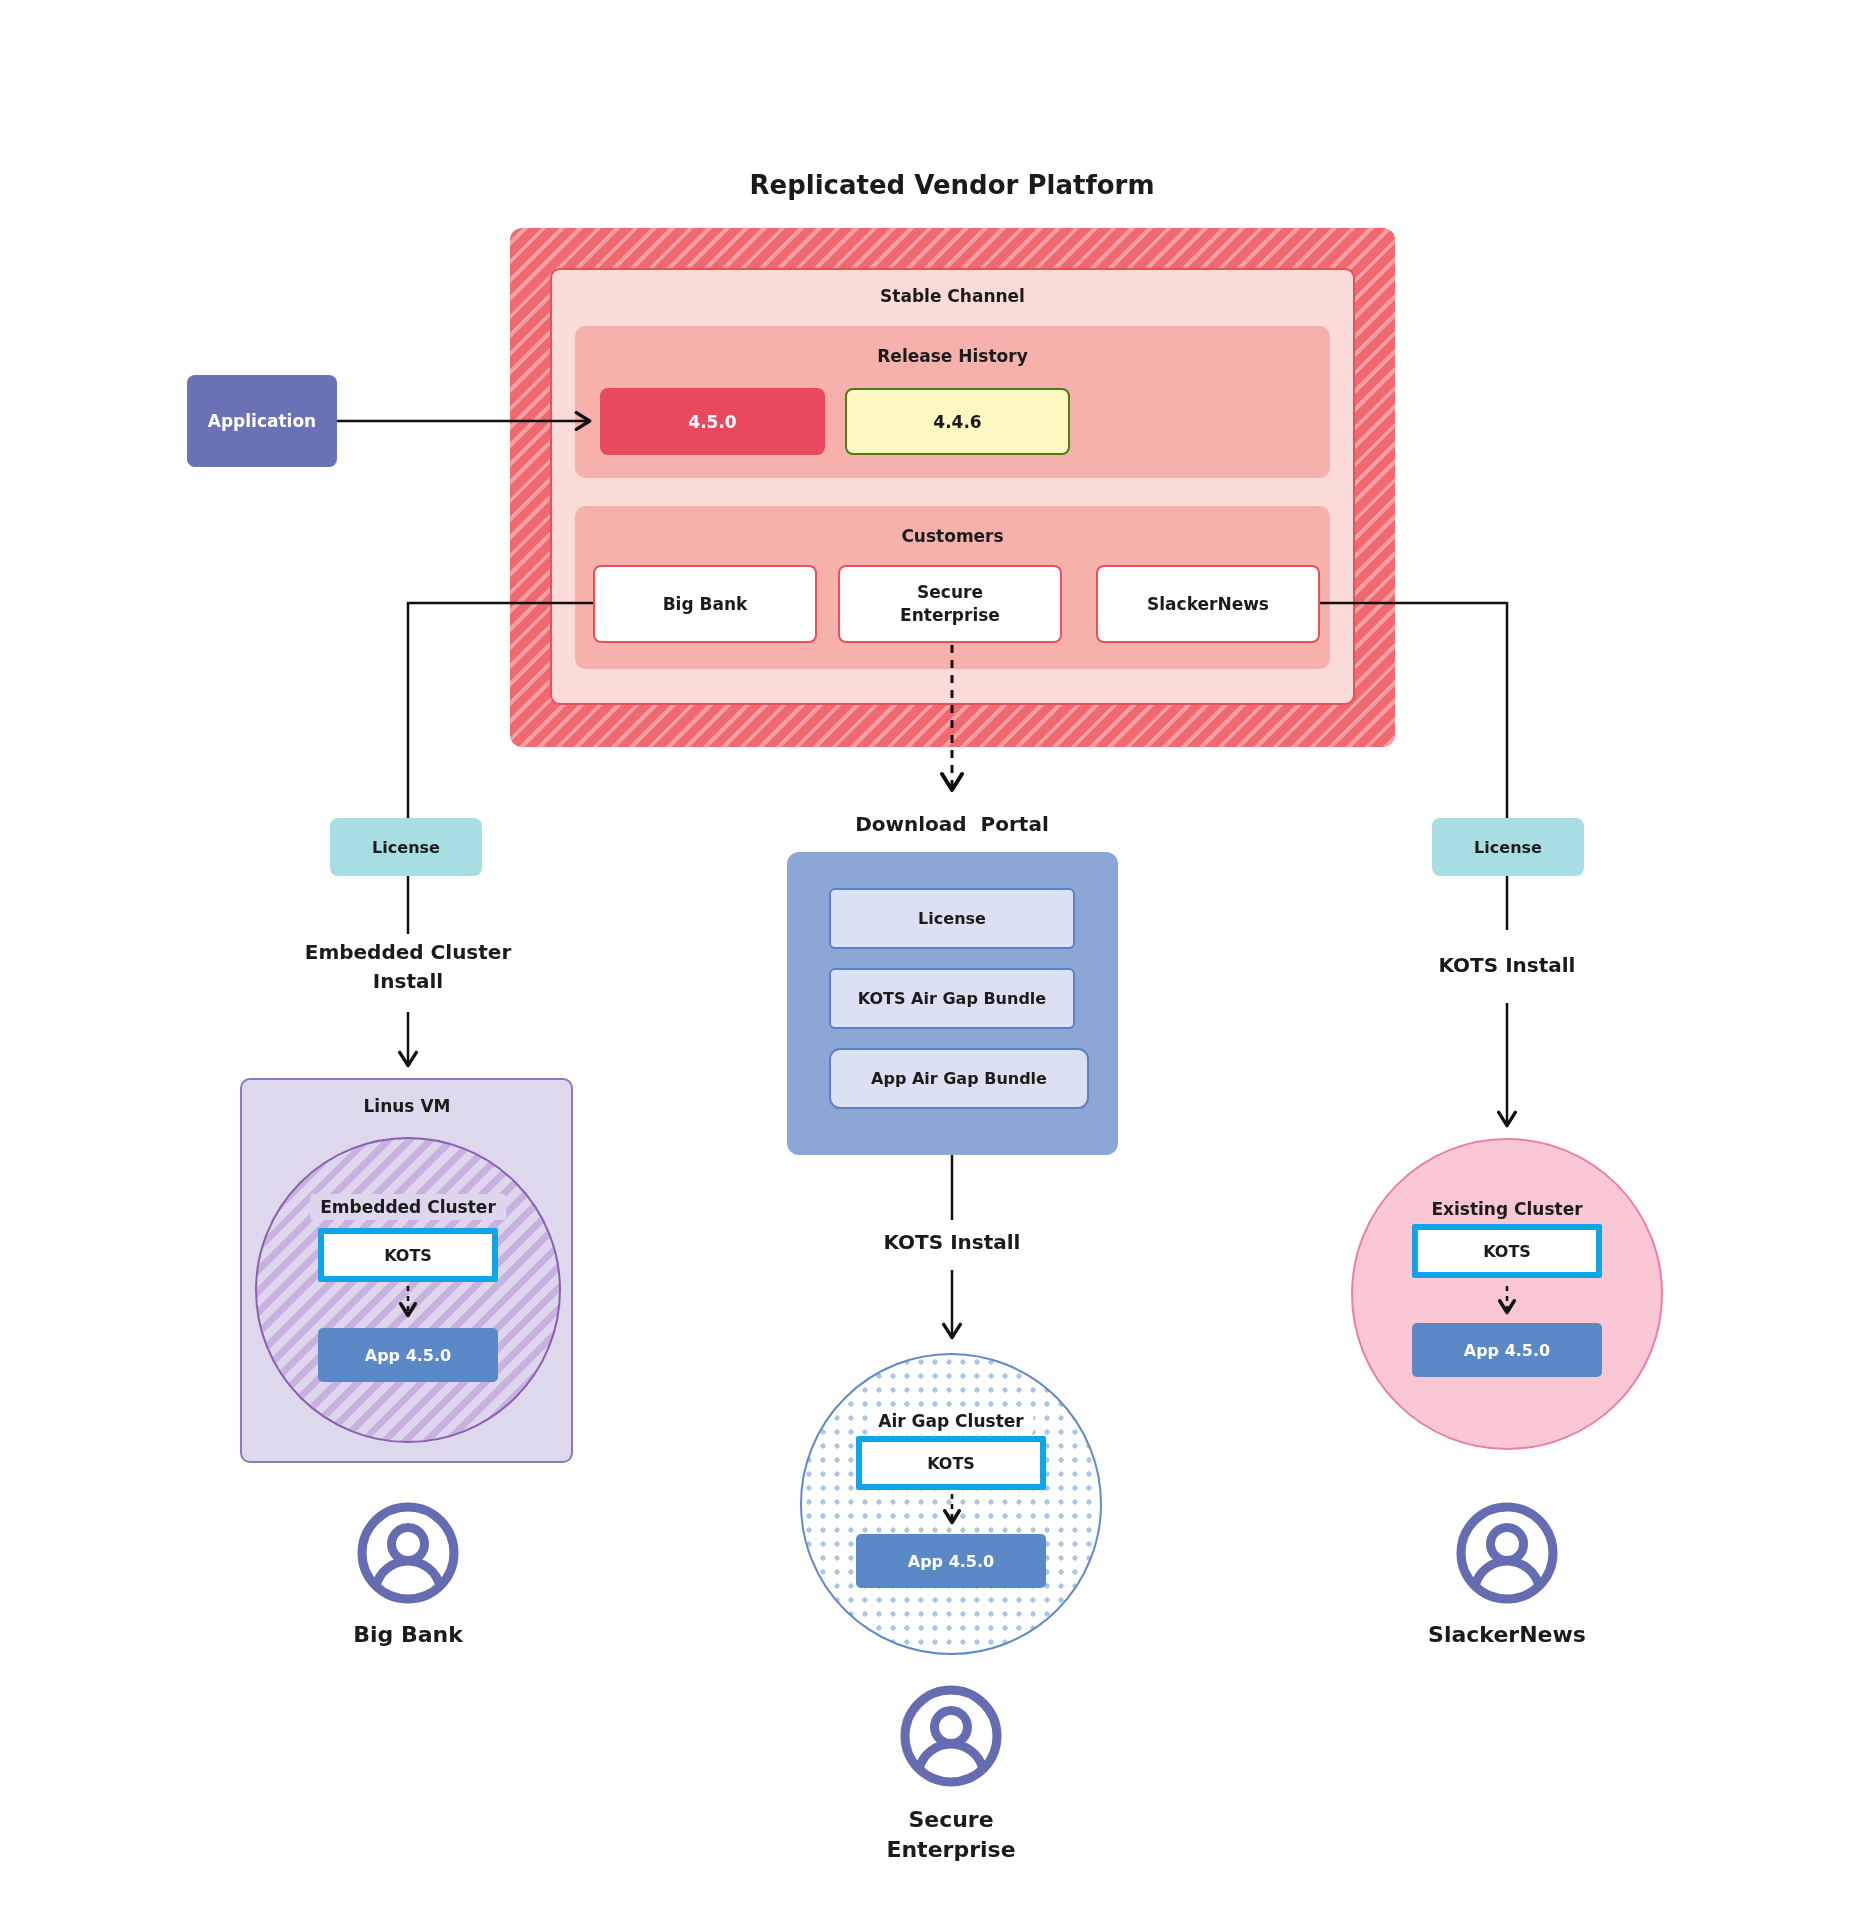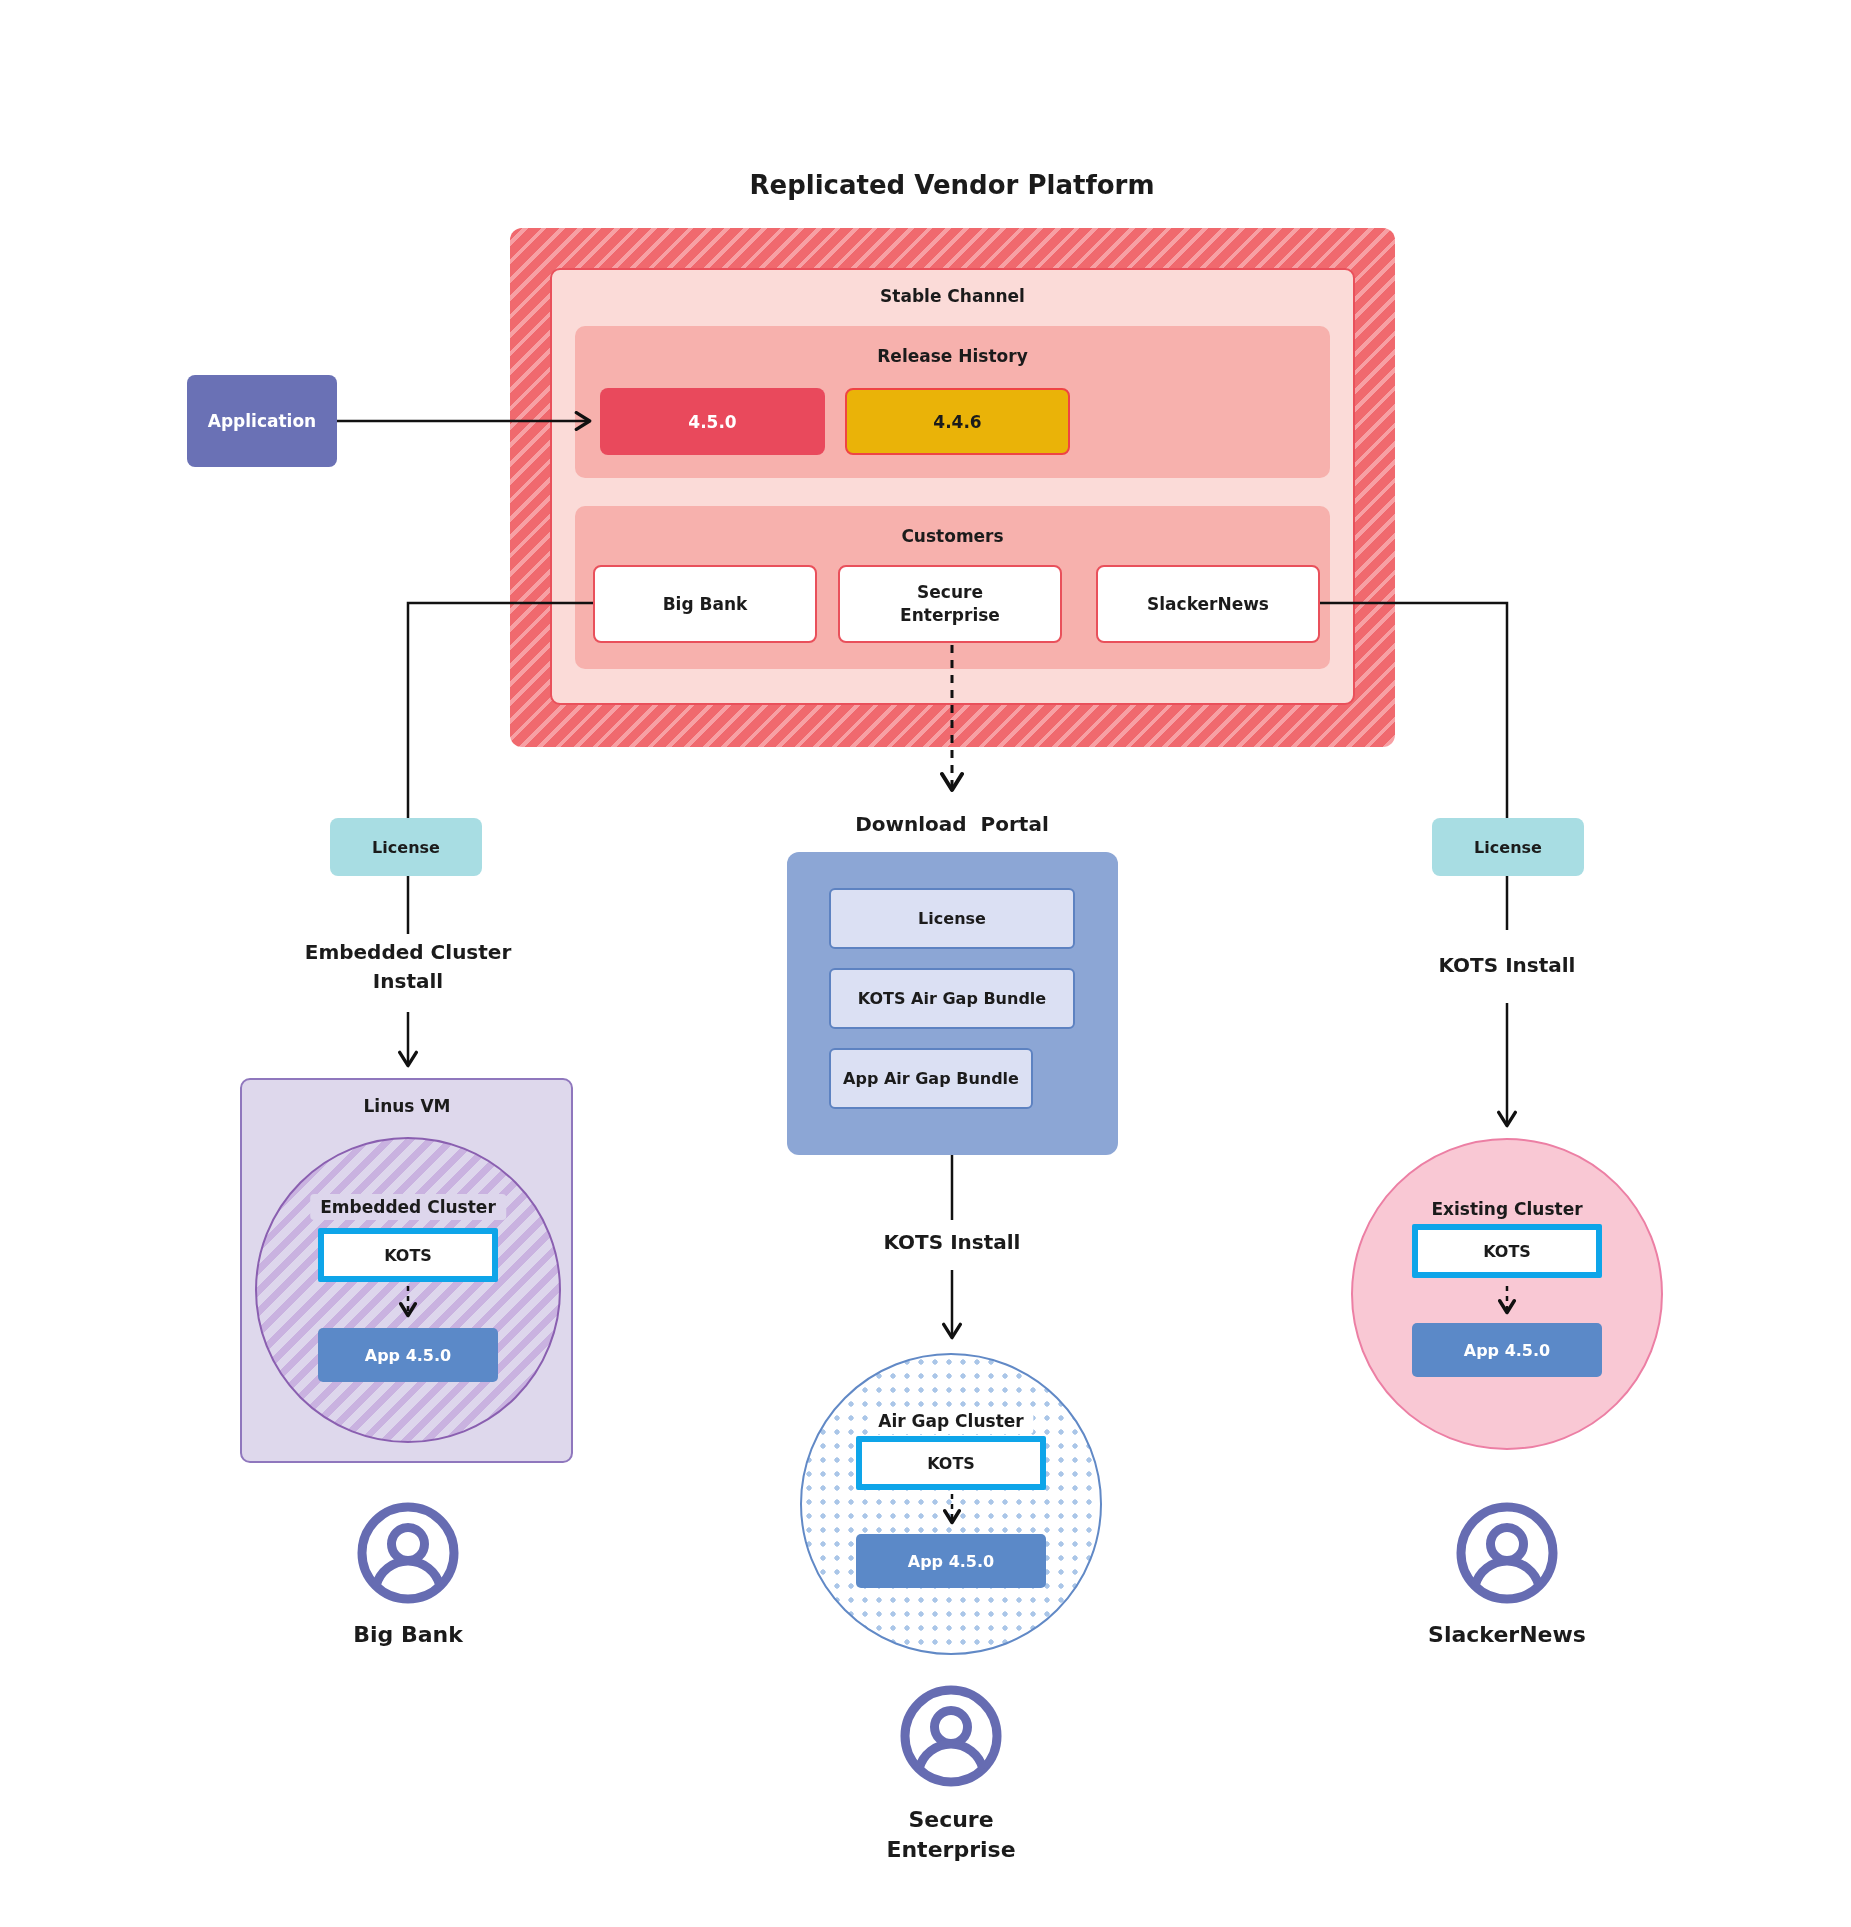--- a/index.html
+++ b/index.html
@@ -15,21 +15,21 @@
 
   
   .hatch-red{
     background:repeating-linear-gradient(135deg,#f0696e 0 9px,#f7a0a4 9px 13px);
     border-radius:12px;
   }
   .stable{background:#fbdbd8;border:2px solid #e9505b;border-radius:10px;}
   .section{background:#f7b1ad;border-radius:10px;}
   .sec-title{font-size:17px;font-weight:600;text-align:center;}
   .rel-current{background:#e9495c;border-radius:8px;color:#ffffff;font-size:17px;font-weight:600;}
-  .rel-prev{background:#eab308;border:2px solid #ef4444;border-radius:8px;font-size:17px;font-weight:600;}
+  .rel-prev{background:#fef9c3;border:2px solid #4d7c0f;border-radius:8px;font-size:17px;font-weight:600;}
   .cust-box{background:#ffffff;border:2px solid #e9505b;border-radius:8px;font-size:17px;font-weight:600;line-height:1.35;padding:0 46px;}
 
   .app-box{background:#6a71b5;border-radius:8px;color:#ffffff;font-size:17px;font-weight:700;}
   .license{background:#a8dde3;border-radius:8px;font-size:16px;font-weight:600;}
   .flow-text{font-size:20px;font-weight:600;text-align:center;line-height:1.45;}
 
   
   .portal{background:#8ca6d5;border-radius:12px;}
   .portal-item{background:#dbe0f3;border:2px solid #5d82c1;border-radius:6px;font-size:16px;font-weight:600;}
 
@@ -95,21 +95,21 @@
     <circle cx="52" cy="52" r="46" fill="none" stroke="#666cb2" stroke-width="9"></circle>
     <circle cx="52" cy="43" r="16.5" fill="none" stroke="#666cb2" stroke-width="9"></circle>
     <path d="M20,85 a33,33 0 0 1 64,0" fill="none" stroke="#666cb2" stroke-width="9"></path>
   </svg>
   <div class="abs user-label cx" style="left:408px;top:1620px;width:220px;">Big Bank</div>
 
   <div class="abs flow-text pre cx" style="left:952px;top:810px;">Download  Portal</div>
   <div class="abs portal" style="left:787px;top:852px;width:331px;height:303px;"></div>
   <div class="abs ctr portal-item" style="left:829px;top:888px;width:246px;height:61px;">License</div>
   <div class="abs ctr portal-item" style="left:829px;top:968px;width:246px;height:61px;">KOTS Air Gap Bundle</div>
-  <div class="abs ctr portal-item" style="left:829px;top:1048px;width:204px;height:61px;">App Air Gap Bundle</div>
+  <div class="abs ctr portal-item" style="left:829px;top:1048px;width:260px;height:61px;border-radius:11px;">App Air Gap Bundle</div>
   <div class="abs flow-text cx" style="left:952px;top:1228px;white-space:nowrap;">KOTS Install</div>
 
   <div class="abs circle airgap-circle" style="left:800px;top:1353px;width:302px;height:302px;"></div>
   <div class="abs chip" style="left:951px;top:1392px;background:#ffffff;">Air Gap Cluster</div>
   <div class="abs ctr kots-box" style="left:856px;top:1436px;width:190px;height:54px;">KOTS</div>
   <div class="abs ctr appv-box" style="left:856px;top:1534px;width:190px;height:54px;">App 4.5.0</div>
 
   <svg class="abs" style="left:899px;top:1684px;" width="104" height="104" viewBox="0 0 104 104">
     <circle cx="52" cy="52" r="46" fill="none" stroke="#666cb2" stroke-width="9"></circle>
     <circle cx="52" cy="43" r="16.5" fill="none" stroke="#666cb2" stroke-width="9"></circle>

